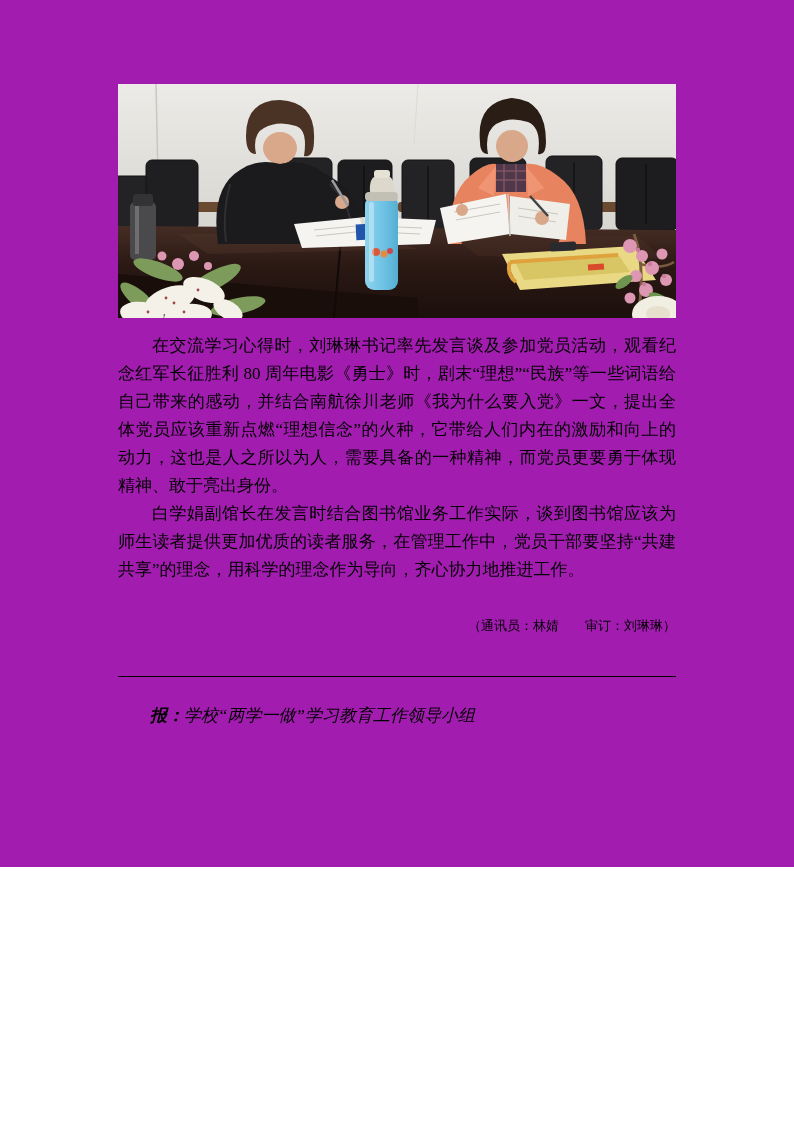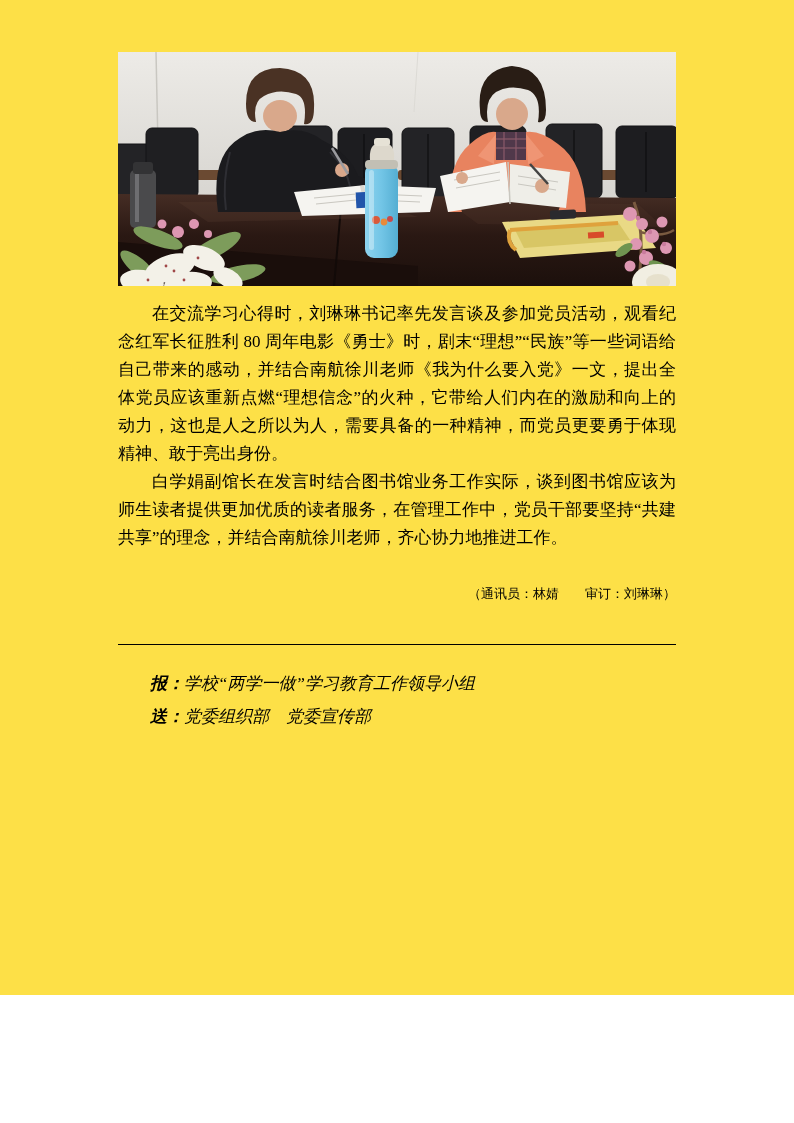--- a/index.html
+++ b/index.html
@@ -5,23 +5,23 @@
   * { margin: 0; padding: 0; box-sizing: border-box; }
   html, body { background: #ffffff; }
   body {
     width: 794px; height: 1123px;
     font-family: "Liberation Serif", "DejaVu Serif", serif;
     color: #000000;
     overflow: hidden;
   }
   .page {
     position: relative;
-    width: 794px; height: 995px;
-    padding: 52px 118px 0 118px;
-    background: #fde047;
+    width: 794px; height: 867px;
+    padding: 84px 118px 0 118px;
+    background: #a21caf;
   }
   .photo {
     width: 558px; height: 234px;
     overflow: hidden;
     display: block;
   }
   .photo svg { display: block; width: 558px; height: 234px; }
   .body-para {
     margin-top: 14px;
     font-size: 17px;
@@ -247,28 +247,25 @@
           <ellipse cx="506" cy="198" rx="10" ry="4.5" transform="rotate(-36 506 198)"></ellipse>
           <ellipse cx="540" cy="214" rx="10" ry="4.5" transform="rotate(24 540 214)"></ellipse>
         </g>
         <ellipse cx="540" cy="230" rx="26" ry="18" fill="#f1eee2"></ellipse>
         <ellipse cx="540" cy="230" rx="12" ry="8" fill="#e6e0cc"></ellipse>
       </g>
     </svg>
   </figure>
 
   <p class="body-para">在交流学习心得时，刘琳琳书记率先发言谈及参加党员活动，观看纪念红军长征胜利 80 周年电影《勇士》时，剧末“理想”“民族”等一些词语给自己带来的感动，并结合南航徐川老师《我为什么要入党》一文，提出全体党员应该重新点燃“理想信念”的火种，它带给人们内在的激励和向上的动力，这也是人之所以为人，需要具备的一种精神，而党员更要勇于体现精神、敢于亮出身份。</p>
-  <p class="body-para second">白学娟副馆长在发言时结合图书馆业务工作实际，谈到图书馆应该为师生读者提供更加优质的读者服务，在管理工作中，党员干部要坚持“共建共享”的理念，并结合南航徐川老师，齐心协力地推进工作。</p>
+  <p class="body-para second">白学娟副馆长在发言时结合图书馆业务工作实际，谈到图书馆应该为师生读者提供更加优质的读者服务，在管理工作中，党员干部要坚持“共建共享”的理念，用科学的理念作为导向，齐心协力地推进工作。</p>
 
   <p class="signoff first">（通讯员：林婧　　审订：刘琳琳）</p>
 
   <hr class="divider">
 
   <div class="dist">
     <div class="dist-row">
       <span class="dist-label">报：</span><span>学校“两学一做”学习教育工作领导小组</span>
     </div>
-    <div class="dist-row">
-      <span class="dist-label">送：</span><span>党委组织部　党委宣传部</span>
-    </div>
   </div>
 
 </div>
 
 </body></html>

